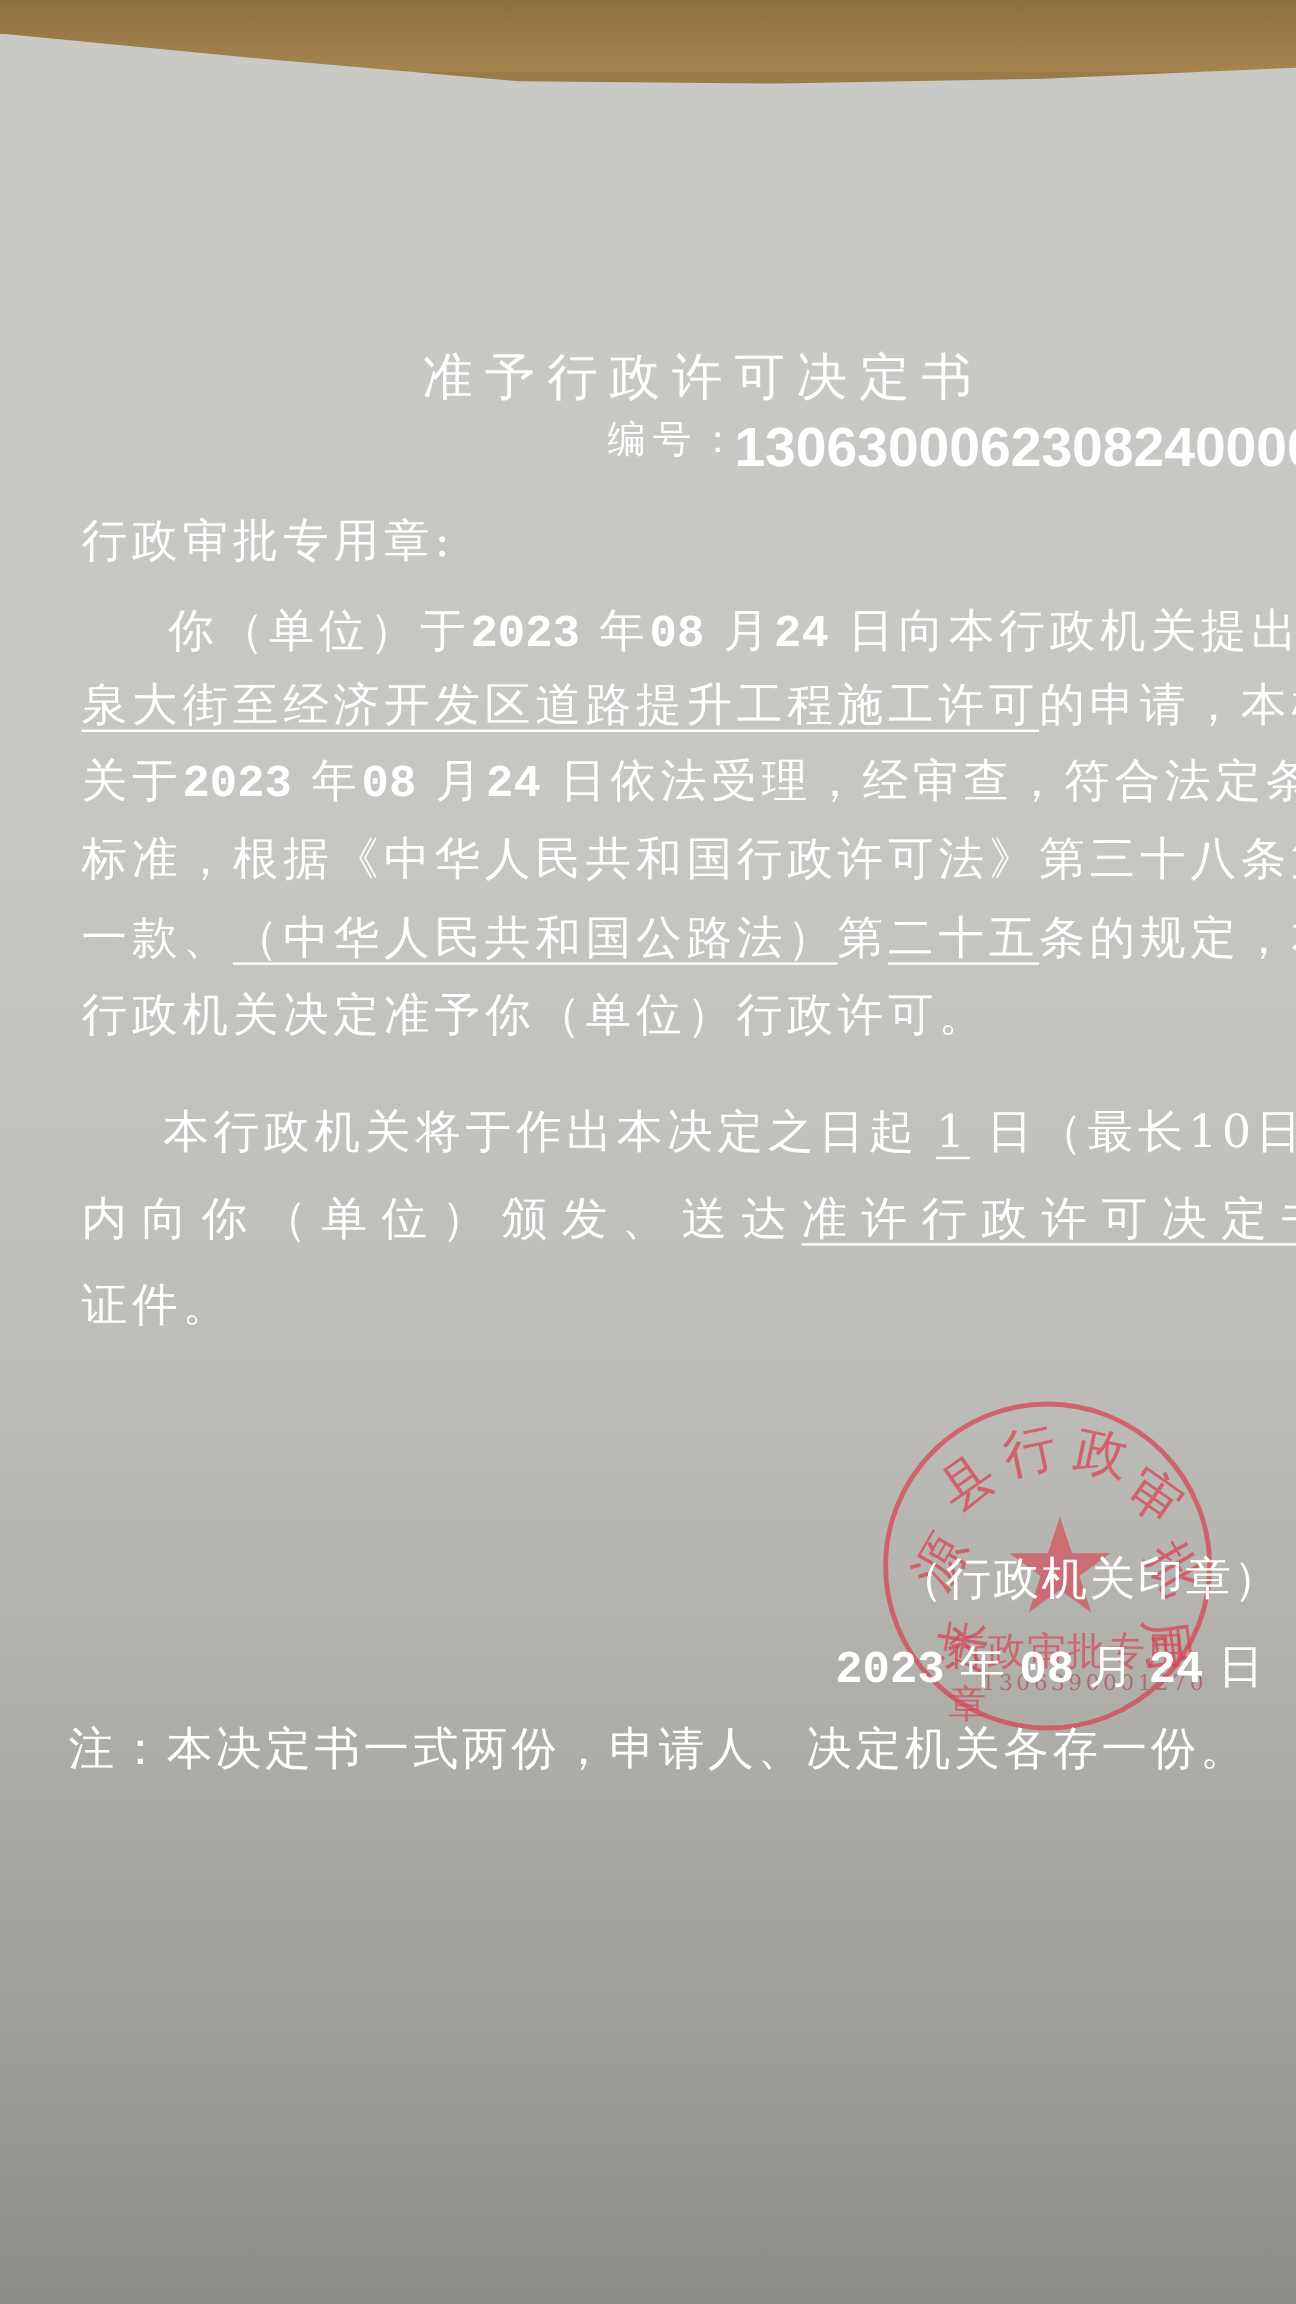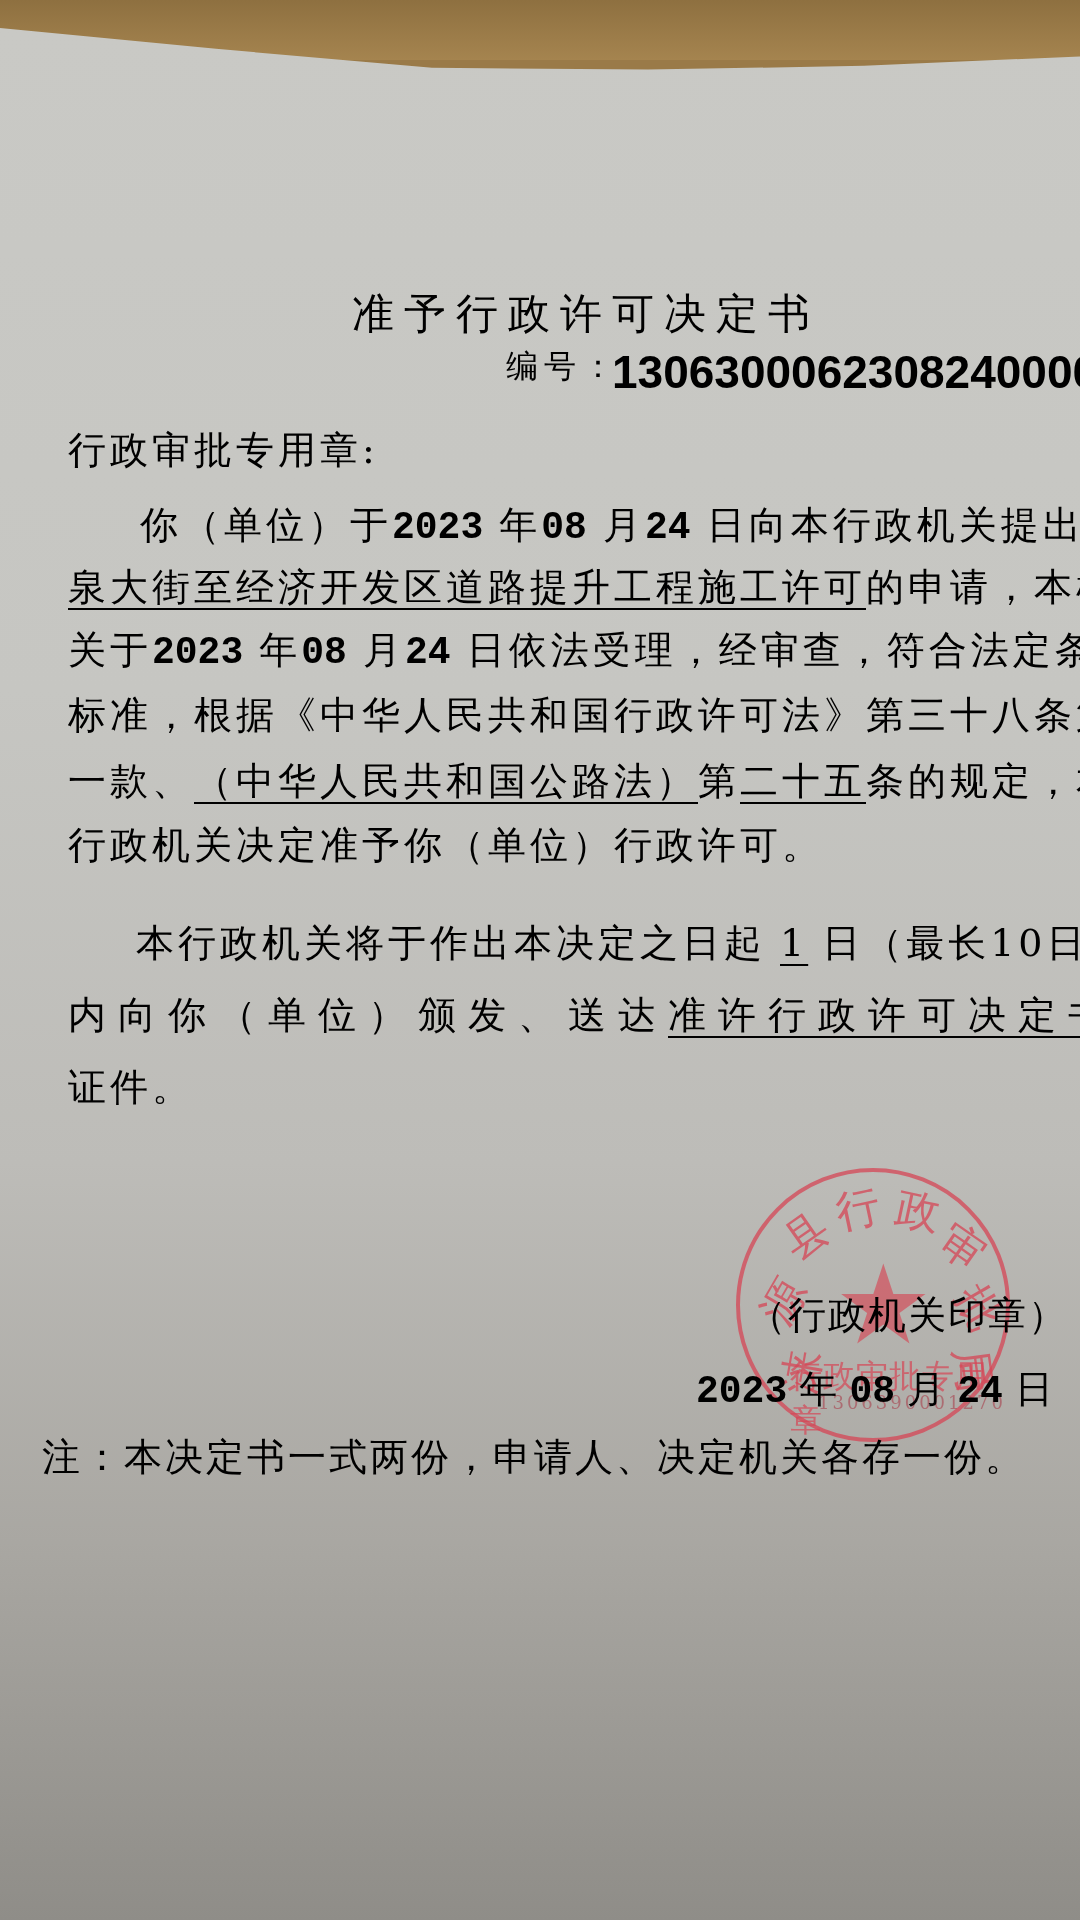--- a/index.html
+++ b/index.html
@@ -8,21 +8,21 @@
     background:#9a7a48;
     font-family:"DejaVu Serif","Liberation Serif",serif;
   }
   .desk { position:absolute; left:0; top:0; width:1080px; height:60px;
     background:linear-gradient(180deg,#8e7040 0%,#a5844f 100%); }
   .paper {
     position:absolute; left:0; top:28px; width:1080px; height:1892px;
     background:linear-gradient(180deg,#c9c9c5 0%,#c6c6c2 35%,#bdbcb8 60%,#a9a7a2 80%,#8f8d88 100%);
     clip-path: polygon(0 0, 20% 1.1%, 40% 2.1%, 60% 2.2%, 80% 2%, 100% 1.5%, 100% 100%, 0 100%);
   }
-  .txt { position:absolute; color:#000000; font-size:38px; letter-spacing:4px; white-space:nowrap; }
+  .txt { position:absolute; color:#ffffff; font-size:38px; letter-spacing:4px; white-space:nowrap; }
   .title { left:352px; top:286px; font-size:42px; letter-spacing:10px; }
   .num-label { left:506px; top:345px; font-size:32px; letter-spacing:6px; }
   .num-value { left:612px; top:345px; font-family:"Liberation Sans","DejaVu Sans",sans-serif; font-weight:bold; font-size:46px; letter-spacing:0; }
   .b { font-family:Liberation Mono, monospace; font-weight:bold; letter-spacing:0; }
   .u { text-decoration:underline; text-underline-offset:8px; text-decoration-thickness:2px; }
   .stamp {
     position:absolute; left:736px; top:1168px; width:266px; height:266px;
     border:4px solid rgba(214,70,85,0.75); border-radius:50%;
   }
   .stamp-arc { position:absolute; color:rgba(214,70,85,0.75); font-size:44px; }
@@ -89,13 +89,13 @@
 
 <div class="txt" style="left:696px;top:1364px;letter-spacing:0;text-align:center;">
   <span class="b">2023</span>
   <span>年</span>
   <span class="b">08</span>
   <span>月</span>
   <span class="b">24</span>
   <span>日</span>
 </div>
 
-<div class="txt" style="left:42px;top:1432px;letter-spacing:3px;">注：本决定书一式两份，申请人、决定机关各存一份。</div>
+<div class="txt" style="left:57px;top:1432px;letter-spacing:3px;">注：本决定书一式两份，申请人、决定机关各存一份。</div>
 
 </body></html>

